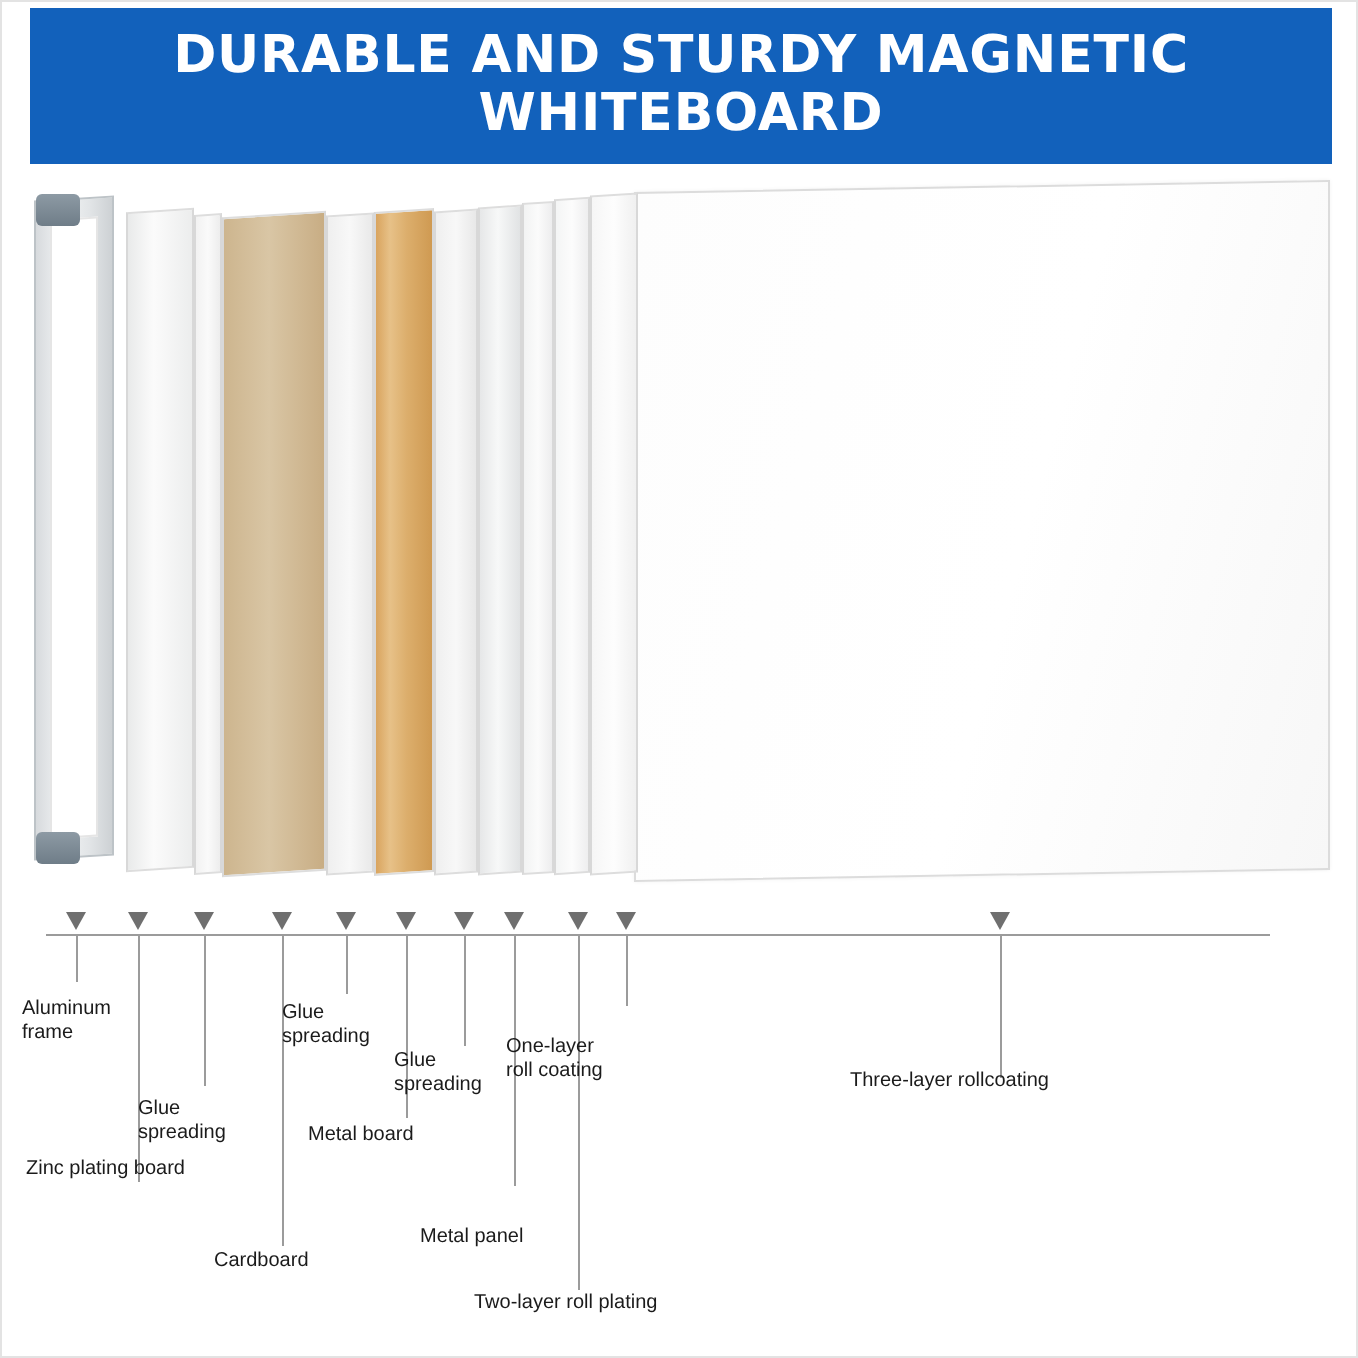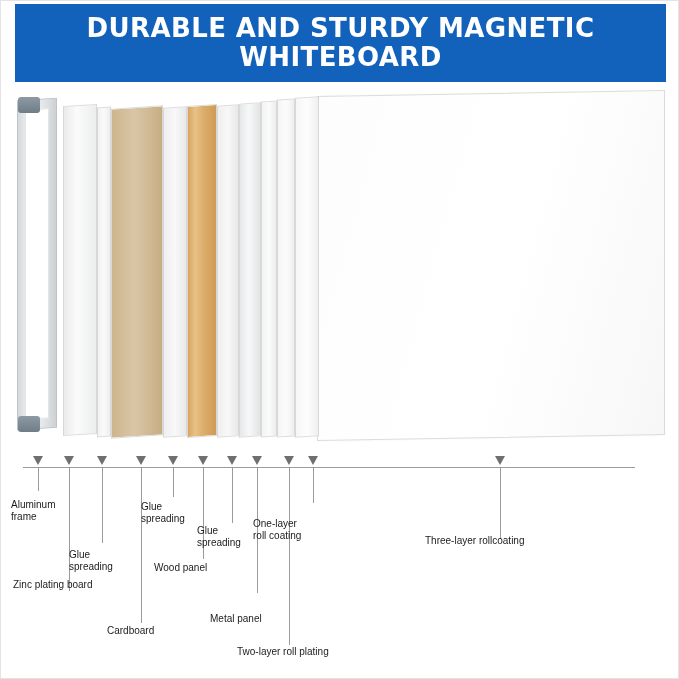--- a/index.html
+++ b/index.html
@@ -222,21 +222,21 @@
 spreading</div>
       <div class="arrow" style="left: 135px;"></div>
       <div class="tick" style="left: 140px; height: 156px;"></div>
       <div class="label" style="left: 106px; top: 624px; width: 84px;">Cardboard</div>
       <div class="arrow" style="left: 167px;"></div>
       <div class="tick" style="left: 172px; height: 30px;"></div>
       <div class="label" style="left: 140px; top: 500px; width: 66px;">Glue
 spreading</div>
       <div class="arrow" style="left: 197px;"></div>
       <div class="tick" style="left: 202px; height: 92px;"></div>
-      <div class="label" style="left: 153px; top: 561px; width: 96px;">Wood panel</div>
+      <div class="label" style="left: 153px; top: 561px; width: 96px;">Metal board</div>
       <div class="arrow" style="left: 226px;"></div>
       <div class="tick" style="left: 231px; height: 56px;"></div>
       <div class="label" style="left: 196px; top: 524px; width: 68px;">Glue
 spreading</div>
       <div class="arrow" style="left: 251px;"></div>
       <div class="tick" style="left: 256px; height: 126px;"></div>
       <div class="label" style="left: 209px; top: 595px; width: 96px; margin-top: 17px;">Metal panel</div>
       <div class="arrow" style="left: 283px;"></div>
       <div class="tick" style="left: 288px; height: 178px;"></div>
       <div class="label" style="left: 236px; top: 645px; width: 156px;">Two-layer roll plating</div>

